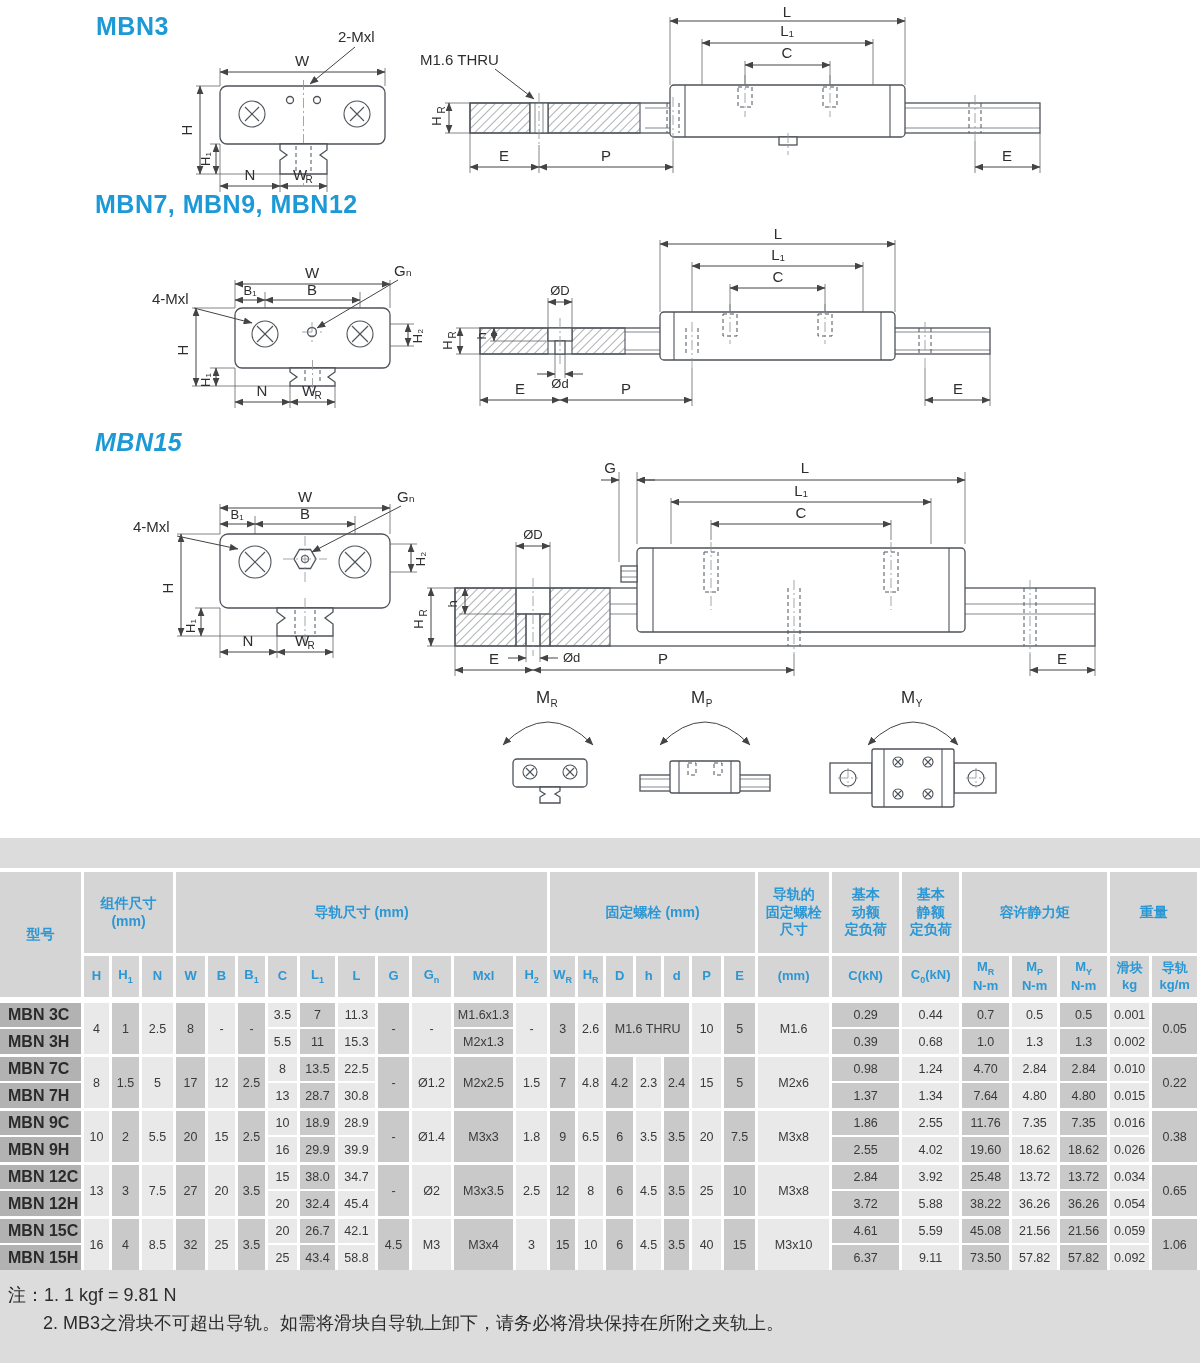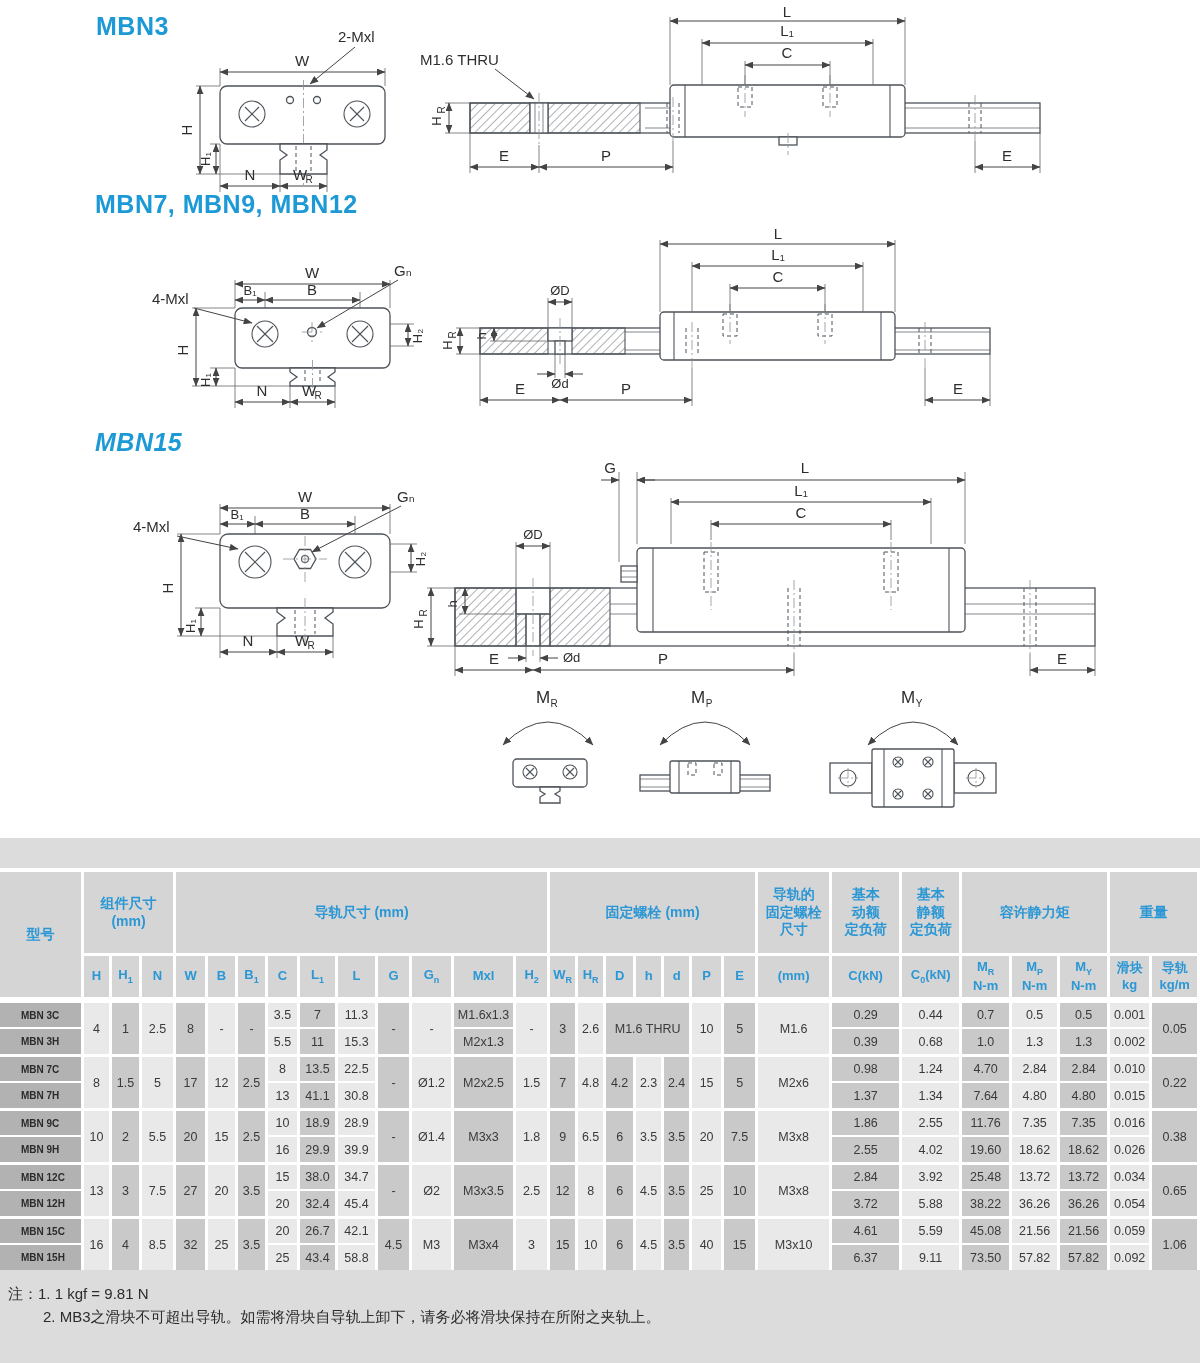--- a/index.html
+++ b/index.html
@@ -38,26 +38,26 @@
   }
   .spec thead tr.grp th { height:84px; font-size:14px; }
   .spec thead tr.subh th { height:44px; font-size:13px; }
   .spec thead th sub { font-size:9px; }
   .spec tbody td {
     height:27px; text-align:center; vertical-align:middle; font-size:12.5px; color:#3a3a3a;
     border-right:3px solid #fff; padding:0 1px;
   }
   .spec tbody tr.pf td { border-top:3px solid #fff; }
   .spec tbody tr.ps td { border-top:2px solid #fff; }
-  .spec td.model { background:#b2b2b2; color:#2b2b2b; font-weight:bold; text-align:left; padding-left:21px; font-size:10px; }
+  .spec td.model { background:#b2b2b2; color:#2b2b2b; font-weight:bold; text-align:left; padding-left:8px; font-size:16px; }
   .spec td.lt { background:#e9e9e9; }
   .spec td.dk { background:#c9c9c9; }
   .spec th.mdl { font-size:14px; }
 
-  .notes { padding:12px 24px 0 8px; color:#2c2c2c; font-size:15px; line-height:1.55; }
+  .notes { padding:12px 24px 0 8px; color:#2c2c2c; font-size:18px; line-height:1.55; }
   .notes .l2 { padding-left:35px; }
 </style>
 </head>
 <body>
 
 <div class="page">
 
   <svg width="0" height="0" style="position:absolute">
     <defs>
       <marker id="arr" viewBox="0 0 10 8" refX="9.5" refY="4" markerWidth="9" markerHeight="7" orient="auto-start-reverse">
@@ -617,21 +617,21 @@
             <td class="lt">1.24</td>
             <td class="dk">4.70</td>
             <td class="lt">2.84</td>
             <td class="dk">2.84</td>
             <td class="lt">0.010</td>
             <td rowspan="2" class="dk">0.22</td>
           </tr>
           <tr class="ps">
             <td class="model">MBN 7H</td>
             <td class="lt">13</td>
-            <td class="dk">41.1</td>
+            <td class="dk">28.7</td>
             <td class="lt">30.8</td>
             <td class="dk">1.37</td>
             <td class="lt">1.34</td>
             <td class="dk">7.64</td>
             <td class="lt">4.80</td>
             <td class="dk">4.80</td>
             <td class="lt">0.015</td>
           </tr>
           <tr class="pf">
             <td class="model">MBN 9C</td>

